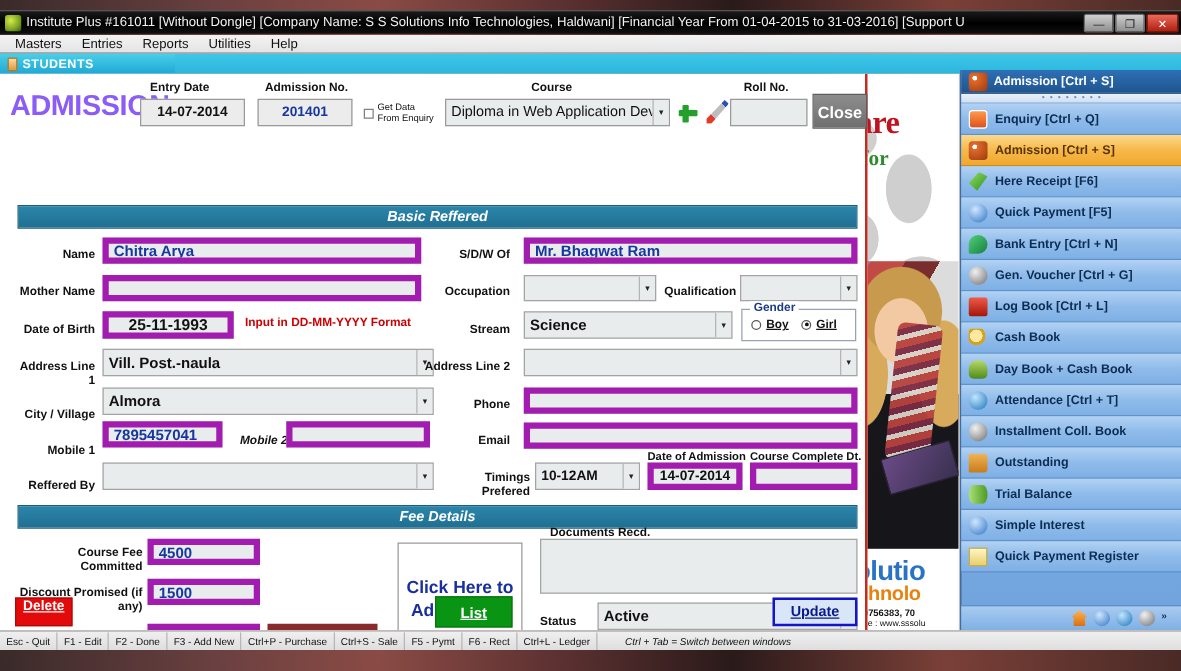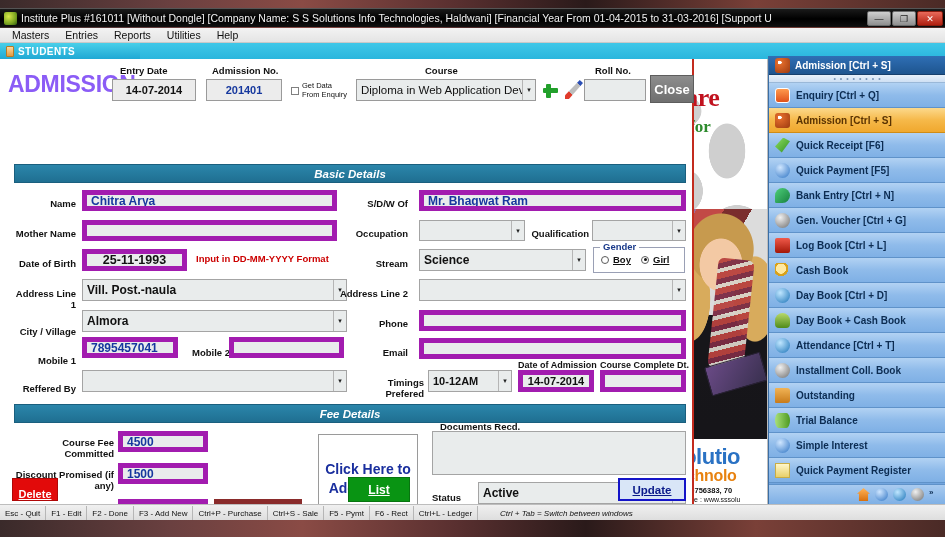--- a/index.html
+++ b/index.html
@@ -236,21 +236,21 @@
     background:#8a2b2b; color:#ffffff; font-size:10.5px; font-weight:bold;
     display:flex;align-items:center;justify-content:center;
   }
   #docs-lbl { position:absolute; left:440px; top:362px; font-size:9.5px; font-weight:bold; color:#111; }
   #docs-box { position:absolute; left:432px; top:372px; width:254px; height:44px; border:1px solid #a4a4a4; background:#e9ecec; }
 
   
   #delete-btn {
     position:absolute; left:12px; top:478px; width:46px; height:23px;
     background:#e20a0a; color:#fff; font-size:11px; font-weight:bold;
-    display:flex;align-items:flex-end;justify-content:center; border:1px solid #b00707;
+    display:flex;align-items:flex-start;justify-content:center; border:1px solid #b00707;
   }
   #list-btn {
     position:absolute; left:348px; top:477px; width:62px; height:25px;
     background:#099413; color:#fff; font-size:12px; font-weight:bold;
     display:flex;align-items:center;justify-content:center; border:1px solid #07740f;
   }
   #update-btn {
     position:absolute; left:618px; top:478px; width:68px; height:23px;
     background:#d9e6f7; color:#0a1a8a; font-size:11.5px; font-weight:bold;
     display:flex;align-items:center;justify-content:center;
@@ -394,21 +394,21 @@
         <div class="ddbtn">▾</div>
       </div>
       <div id="course-add"></div>
       <div id="course-edit"></div>
 
       <div class="hdr-lbl" style="left:595px;top:6px;">Roll No.</div>
       <div class="hdr-box" id="roll-no-box"></div>
 
       <div id="close-btn">Close</div>
 
-      <div class="section-banner" id="banner-basic">Basic Details</div>
+      <div class="section-banner" id="banner-basic">Basic Reffered</div>
 
       <div class="flbl" style="left:20px;top:139px;width:56px;">Name</div>
       <div class="fbox" style="left:82px;top:131px;width:255px;height:21px;">Chitra Arya</div>
 
       <div class="flbl" style="left:330px;top:139px;width:78px;">S/D/W Of</div>
       <div class="fbox" style="left:419px;top:131px;width:267px;height:21px;">Mr. Bhagwat Ram</div>
 
       <div class="flbl" style="left:12px;top:169px;width:64px;">Mother Name</div>
       <div class="fbox" style="left:82px;top:161px;width:255px;height:21px;"></div>
 
@@ -460,21 +460,21 @@
       <div class="flbl" style="left:14px;top:267px;width:62px;">City / Village</div>
       <div class="fsel" style="left:82px;top:251px;width:265px;height:22px;">
         <div class="val">Almora</div>
         <div class="ddbtn">▾</div>
       </div>
       <div class="flbl" style="left:360px;top:259px;width:48px;">Phone</div>
       <div class="fbox" style="left:419px;top:251px;width:267px;height:21px;"></div>
 
       <div class="flbl" style="left:20px;top:296px;width:56px;">Mobile 1</div>
       <div class="fbox" style="left:82px;top:278px;width:96px;height:21px;">7895457041</div>
-      <div class="flbl" style="left:186px;top:288px;width:44px;">Mobile 2</div>
+      <div class="flbl" style="left:186px;top:288px;width:44px;font-style:italic;">Mobile 2</div>
       <div class="fbox" style="left:229px;top:278px;width:115px;height:21px;"></div>
       <div class="flbl" style="left:365px;top:288px;width:43px;">Email</div>
       <div class="fbox" style="left:419px;top:279px;width:267px;height:21px;"></div>
 
       <div id="doa-lbl">Date of Admission</div>
       <div id="ccd-lbl">Course Complete Dt.</div>
 
       <div class="flbl" style="left:16px;top:324px;width:60px;">Reffered By</div>
       <div class="fsel" style="left:82px;top:311px;width:265px;height:22px;">
         <div class="val"></div>
@@ -548,45 +548,41 @@
     <div class="dock-item">
       <span class="di-icon ic-chat"></span>
       <span class="lbl">Enquiry [Ctrl + Q]</span>
     </div>
     <div class="dock-item active">
       <span class="di-icon ic-a"></span>
       <span class="lbl">Admission [Ctrl + S]</span>
     </div>
     <div class="dock-item">
       <span class="di-icon ic-green"></span>
-      <span class="lbl">Quick Receipt [F6]</span>
+      <span class="lbl">Here Receipt [F6]</span>
     </div>
     <div class="dock-item">
       <span class="di-icon ic-blue"></span>
       <span class="lbl">Quick Payment [F5]</span>
     </div>
     <div class="dock-item">
       <span class="di-icon ic-money"></span>
       <span class="lbl">Bank Entry [Ctrl + N]</span>
     </div>
     <div class="dock-item">
       <span class="di-icon ic-grey"></span>
       <span class="lbl">Gen. Voucher [Ctrl + G]</span>
     </div>
     <div class="dock-item">
       <span class="di-icon ic-red"></span>
       <span class="lbl">Log Book [Ctrl + L]</span>
     </div>
     <div class="dock-item">
       <span class="di-icon ic-mag"></span>
       <span class="lbl">Cash Book</span>
-    </div>
-    <div class="dock-item">
-      <span class="di-icon ic-globe"></span>
-      <span class="lbl">Day Book [Ctrl + D]</span>
     </div>
     <div class="dock-item">
       <span class="di-icon ic-person"></span>
       <span class="lbl">Day Book + Cash Book</span>
     </div>
     <div class="dock-item">
       <span class="di-icon ic-globe"></span>
       <span class="lbl">Attendance [Ctrl + T]</span>
     </div>
     <div class="dock-item">

